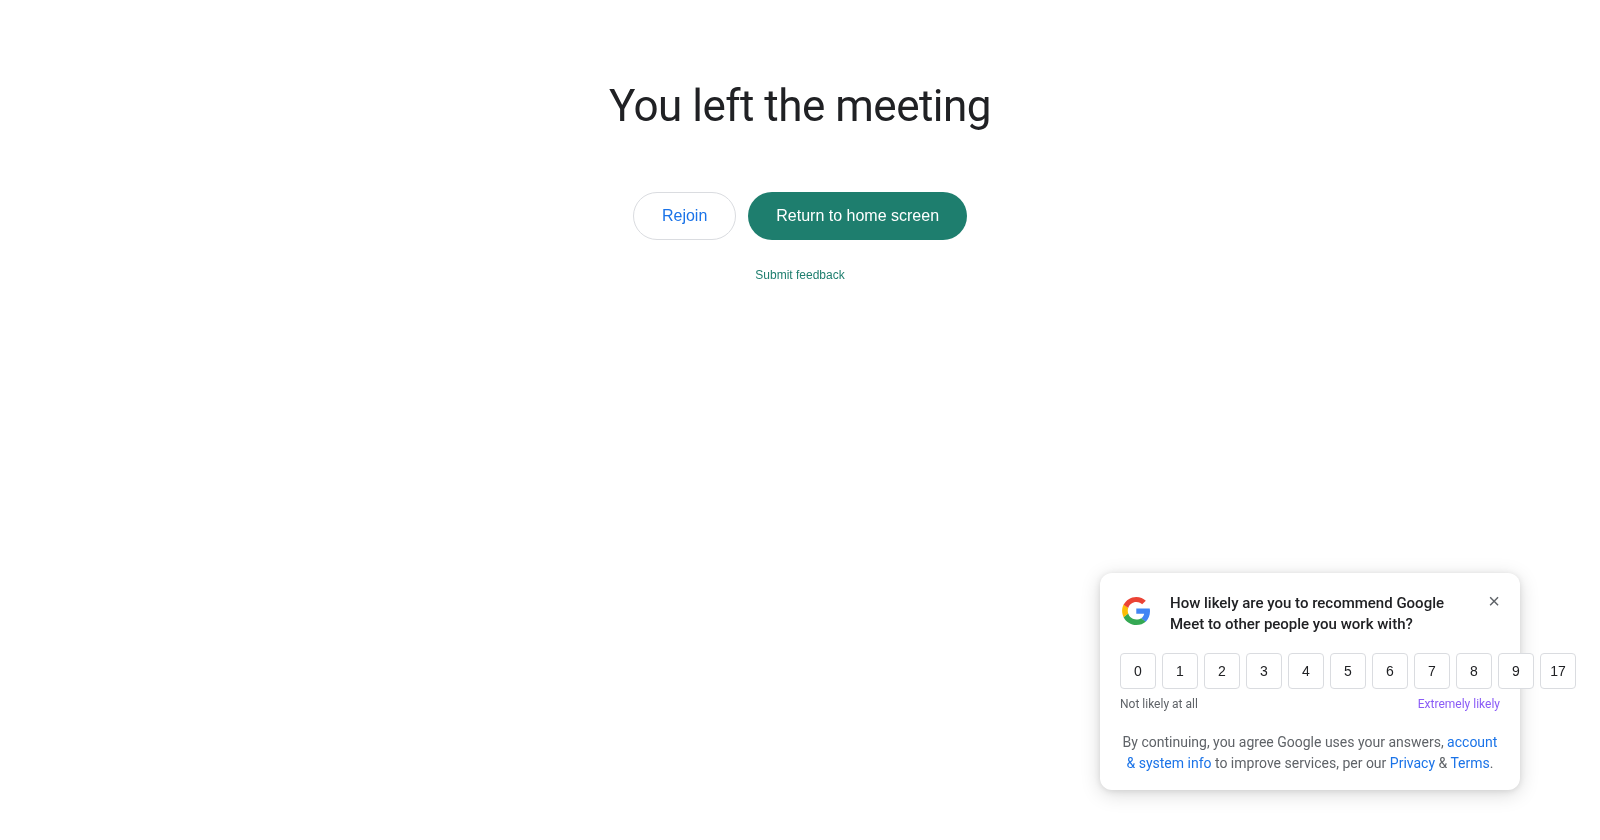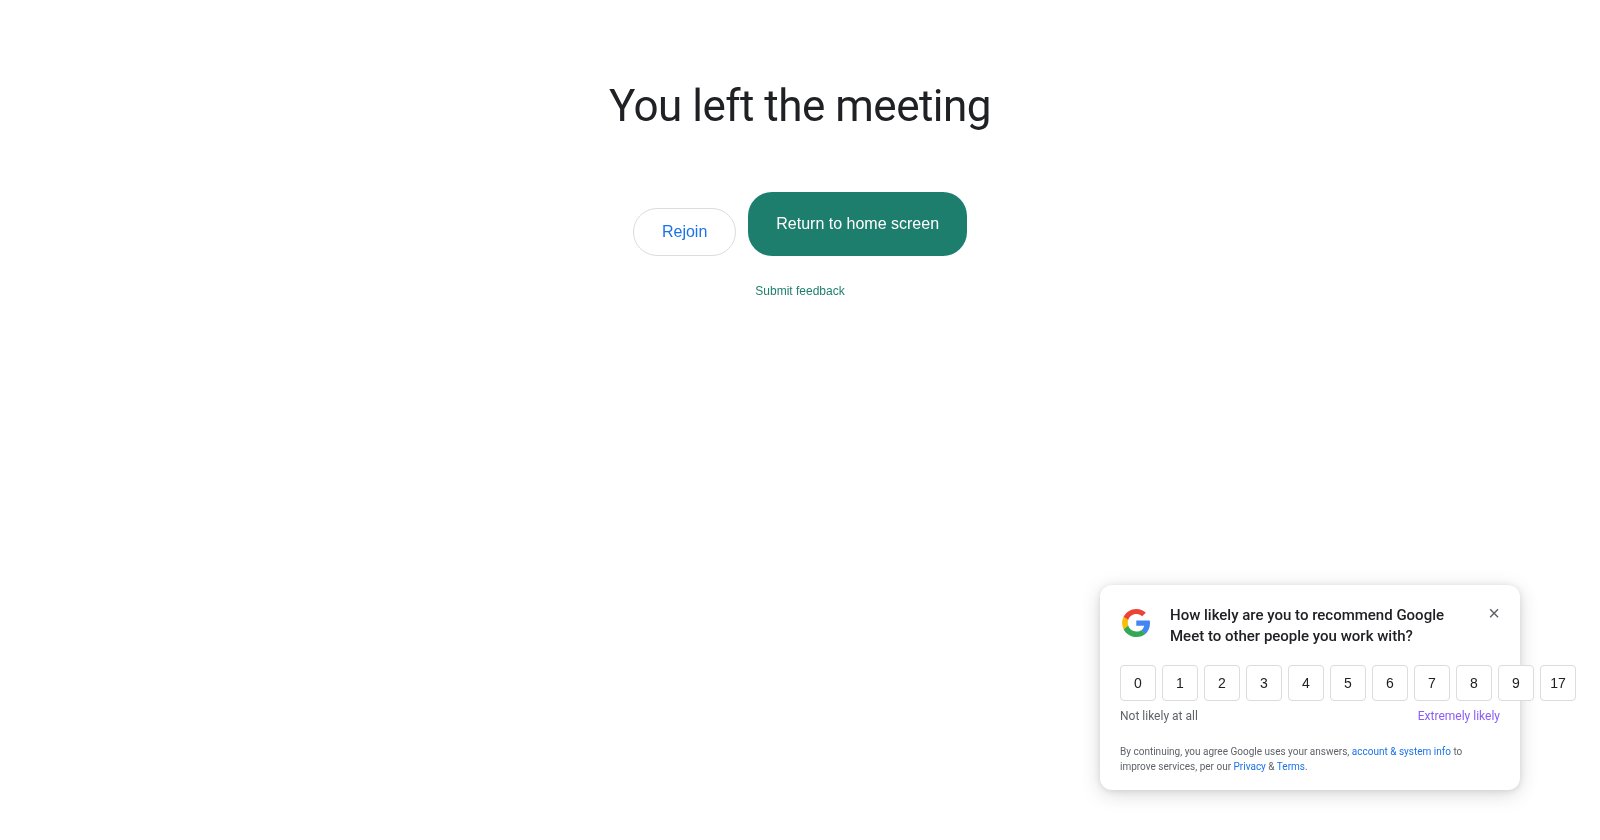--- a/index.html
+++ b/index.html
@@ -28,21 +28,21 @@
     .page-title {
       font-size: 44px;
       font-weight: 400;
       color: #202124;
       margin-bottom: 60px;
       letter-spacing: -0.5px;
     }
 
     .button-row {
       display: flex;
-      align-items: flex-end;
+      align-items: flex-start;
       gap: 12px;
       margin-bottom: 24px;
     }
 
     .btn-rejoin {
       padding: 10px 28px;
       border: 1px solid #dadce0;
       border-radius: 24px;
       background: #ffffff;
       color: #1a73e8;
@@ -55,21 +55,21 @@
 
     .btn-return {
       padding: 10px 28px;
       border: none;
       border-radius: 24px;
       background: #1e7e6e;
       color: #ffffff;
       font-size: 16px;
       font-weight: 500;
       cursor: pointer;
-      height: 64px;
+      height: 48px;
     }
 
     .submit-feedback-link {
       color: #1e7e6e;
       font-size: 12px;
       font-weight: 500;
       text-decoration: none;
       cursor: pointer;
       background: none;
       border: none;
@@ -156,23 +156,24 @@
       font-size: 12px;
       color: #5f6368;
     }
 
     .rating-label-right {
       font-size: 12px;
       color: #8b5cf6;
     }
 
     .survey-footer {
-      font-size: 10px;
+      font-size: 14px;
       color: #5f6368;
       line-height: 1.5;
+      text-align: center;
     }
 
     .survey-footer a {
       color: #1a73e8;
       text-decoration: none;
     }
 
     
   </style>
 </head>

